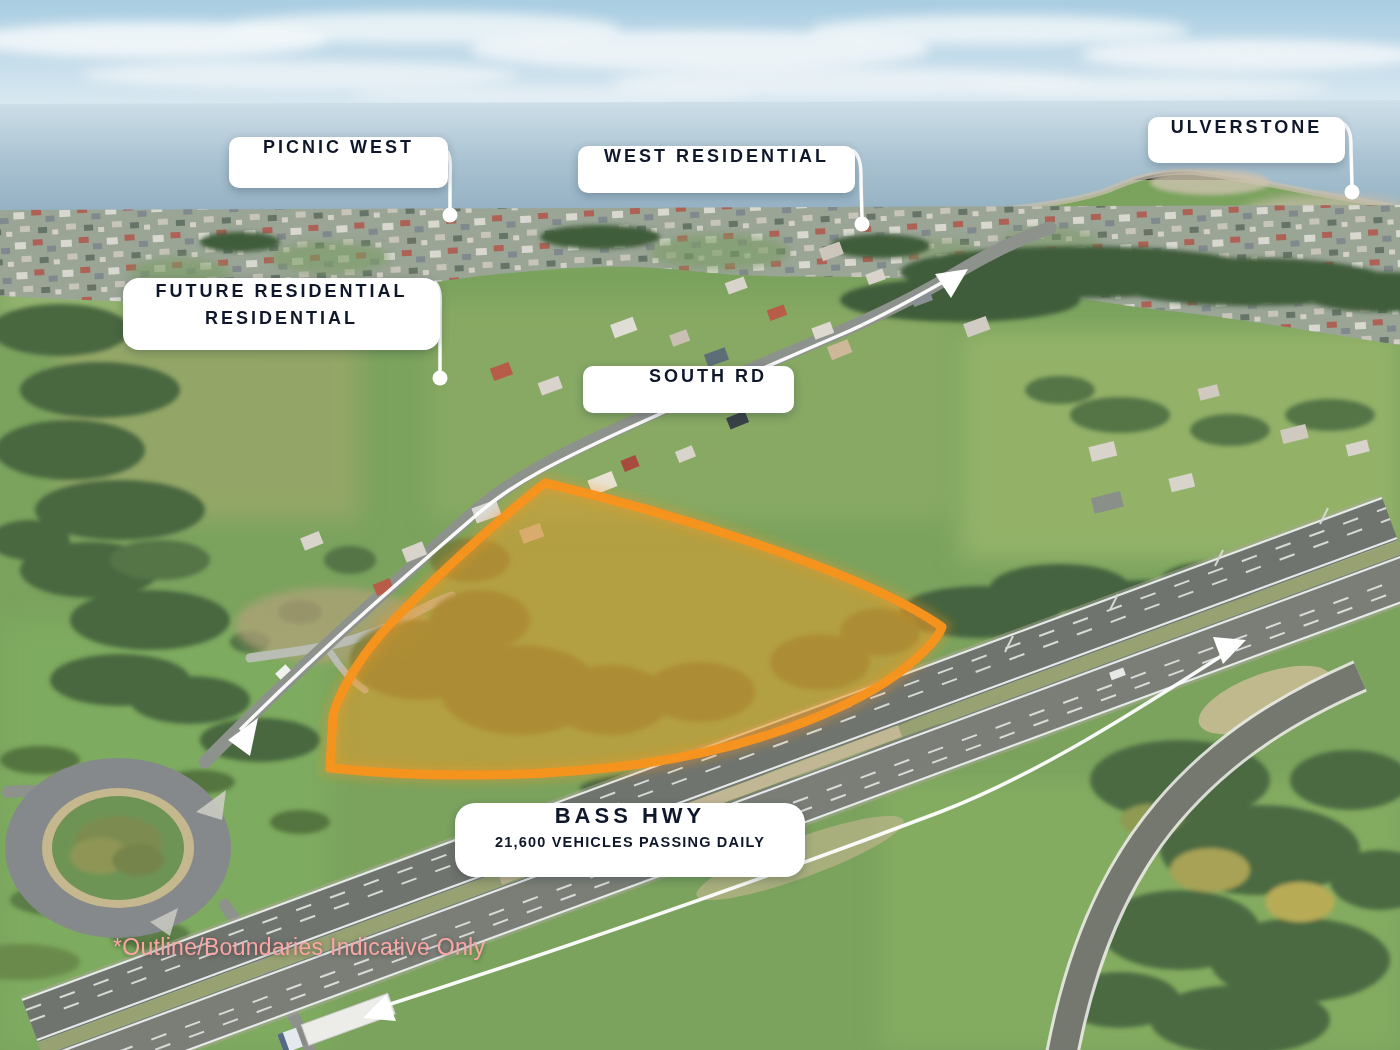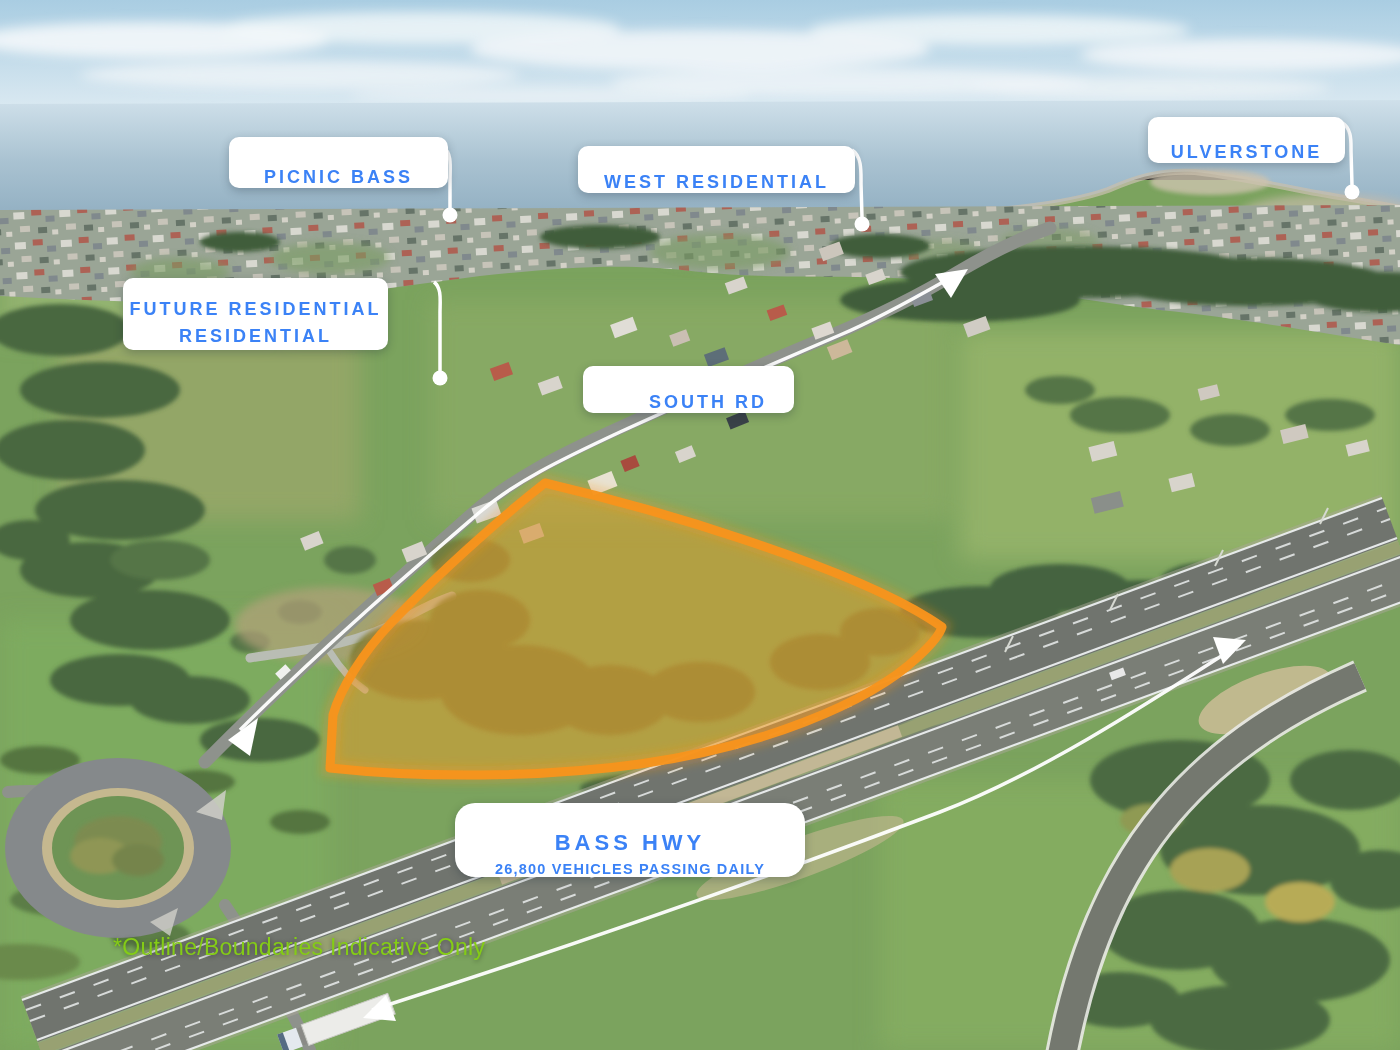--- a/index.html
+++ b/index.html
@@ -2,31 +2,31 @@
 <html><head>
 <meta charset="utf-8">
 <style>
   html,body{margin:0;padding:0;background:#222;}
   #stage{
     position:relative;width:1400px;height:1050px;overflow:hidden;
     font-family:"Liberation Sans",sans-serif;
   }
   #scene{position:absolute;left:0;top:0;}
   .callout{
-    position:absolute;background:#ffffff;color:#3b82f6;
-    display:flex;flex-direction:column;align-items:center;justify-content:flex-end;
+    position:absolute;background:#ffffff;color:#0f172a;
+    display:flex;flex-direction:column;align-items:center;justify-content:flex-start;
     border-radius:10px;box-shadow:0 3px 10px rgba(25,40,55,.28);
     font-weight:700;white-space:nowrap;text-align:center;
   }
   .callout .l1{font-size:18px;letter-spacing:3px;}
   .callout .big{font-size:22px;letter-spacing:4px;}
   .callout .sub{font-size:14.5px;letter-spacing:1.2px;margin-top:5px;}
   .two-line .l1{line-height:27px;}
   #note{
-    position:absolute;left:113px;top:934px;color:#84cc16;font-size:23px;
+    position:absolute;left:113px;top:934px;color:#fca5a5;font-size:23px;
     font-weight:400;letter-spacing:.3px;text-shadow:0 1px 5px rgba(0,0,0,.4);
   }
 </style>
 </head>
 <body>
 
 <div id="stage">
 
 <svg id="scene" width="1400" height="1050" viewBox="0 0 1400 1050">
   <defs>
@@ -337,40 +337,40 @@
   </g>
   <g fill="#ffffff">
     <circle cx="450" cy="215" r="7.5"></circle>
     <circle cx="862" cy="224" r="7.5"></circle>
     <circle cx="1352" cy="192" r="7.5"></circle>
     <circle cx="440" cy="378" r="7.5"></circle>
   </g>
 </svg>
 
 <div class="callout" style="left:229px;top:137px;width:219px;height:51px;">
-  <div class="l1">PICNIC BASS</div>
+  <div class="l1">PICNIC WEST</div>
 </div>
 
 <div class="callout" style="left:578px;top:146px;width:277px;height:47px;">
   <div class="l1">WEST RESIDENTIAL</div>
 </div>
 
 <div class="callout" style="left:1148px;top:117px;width:197px;height:46px;">
   <div class="l1">ULVERSTONE</div>
 </div>
 
-<div class="callout two-line" style="left:123px;top:278px;width:265px;height:72px;border-radius:10px;">
+<div class="callout two-line" style="left:123px;top:278px;width:317px;height:72px;border-radius:16px;">
   <div class="l1">FUTURE RESIDENTIAL</div>
   <div class="l1">RESIDENTIAL</div>
 </div>
 
 <div class="callout" style="left:583px;top:366px;width:172px;height:47px;padding-left:39px;">
   <div class="l1">SOUTH RD</div>
 </div>
 
 <div class="callout" style="left:455px;top:803px;width:350px;height:74px;border-radius:20px;">
   <div class="big">BASS HWY</div>
-  <div class="sub">26,800 VEHICLES PASSING DAILY</div>
+  <div class="sub">21,600 VEHICLES PASSING DAILY</div>
 </div>
 
 <div id="note">*Outline/Boundaries Indicative Only</div>
 
 </div>
 
 </body></html>

